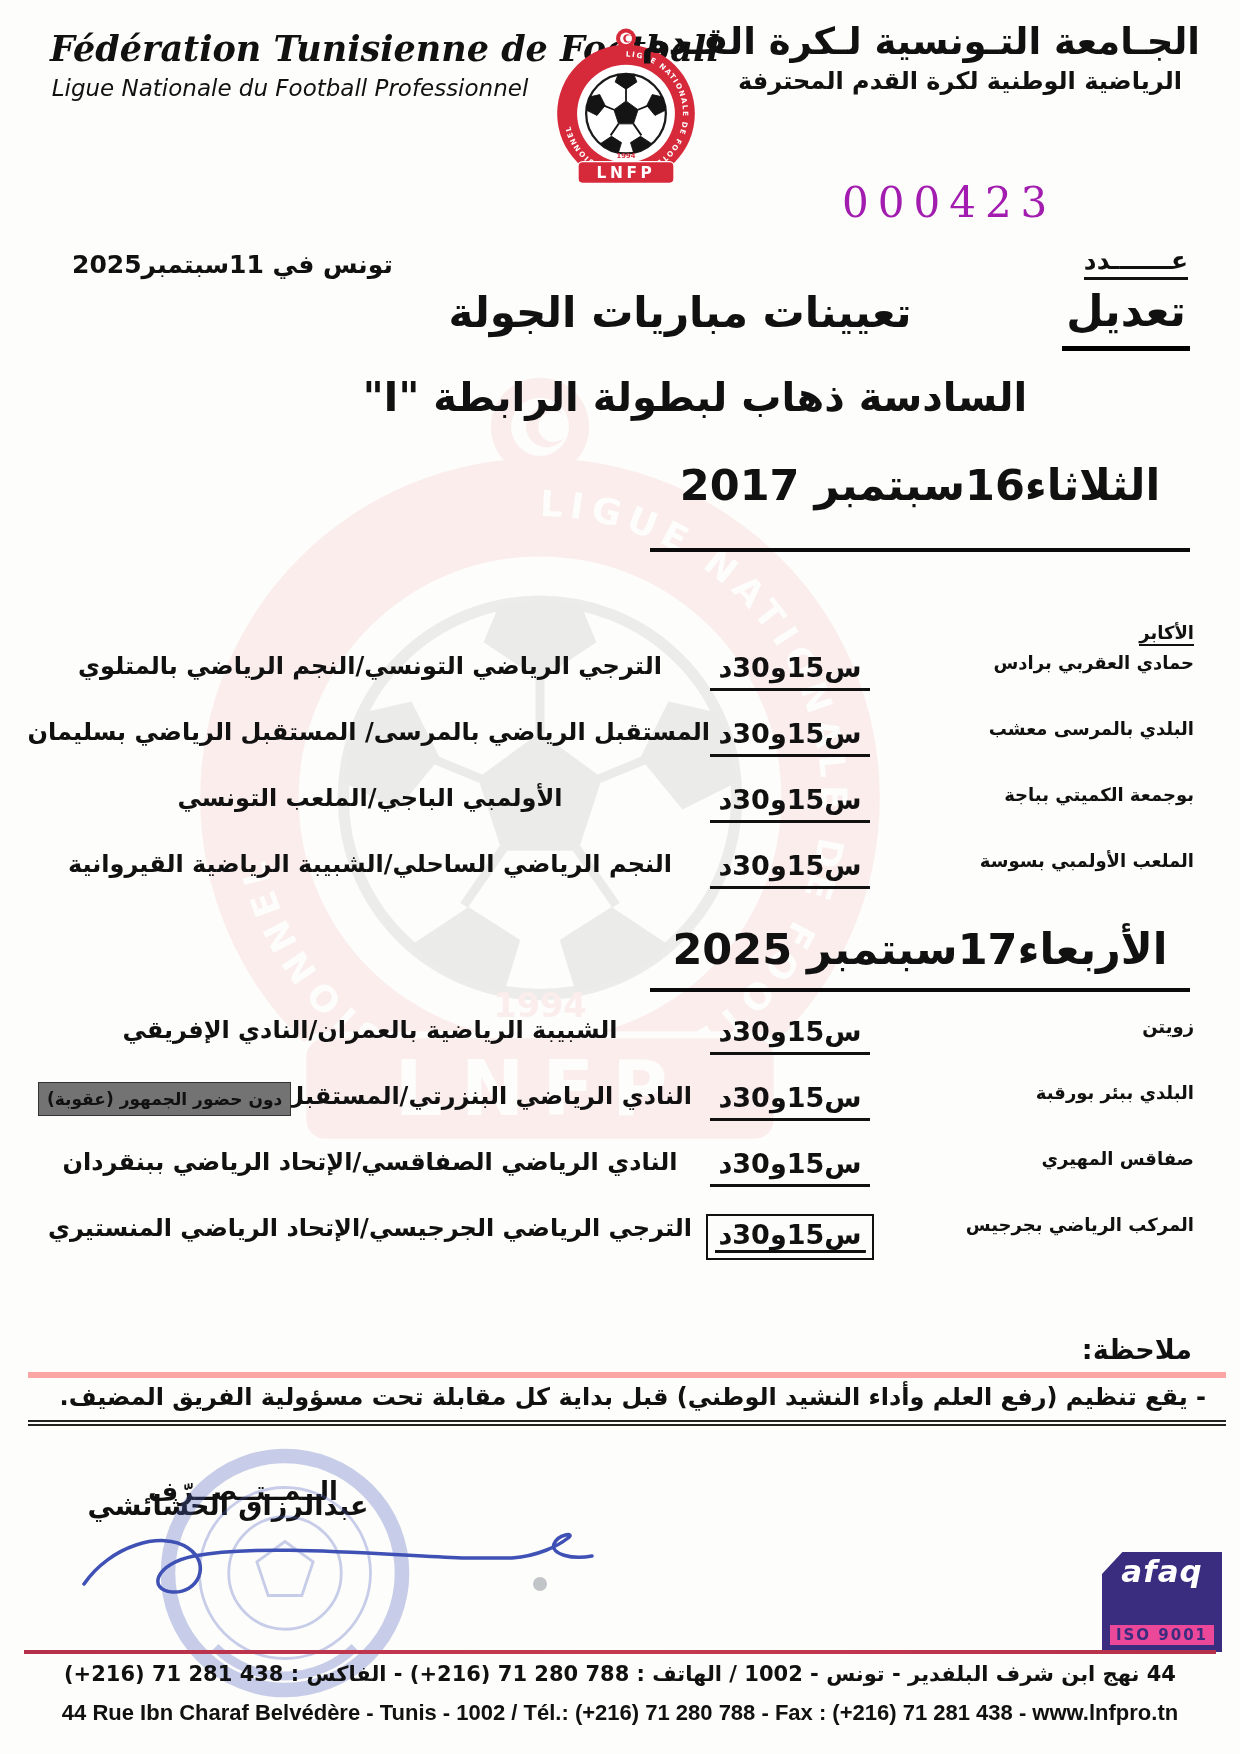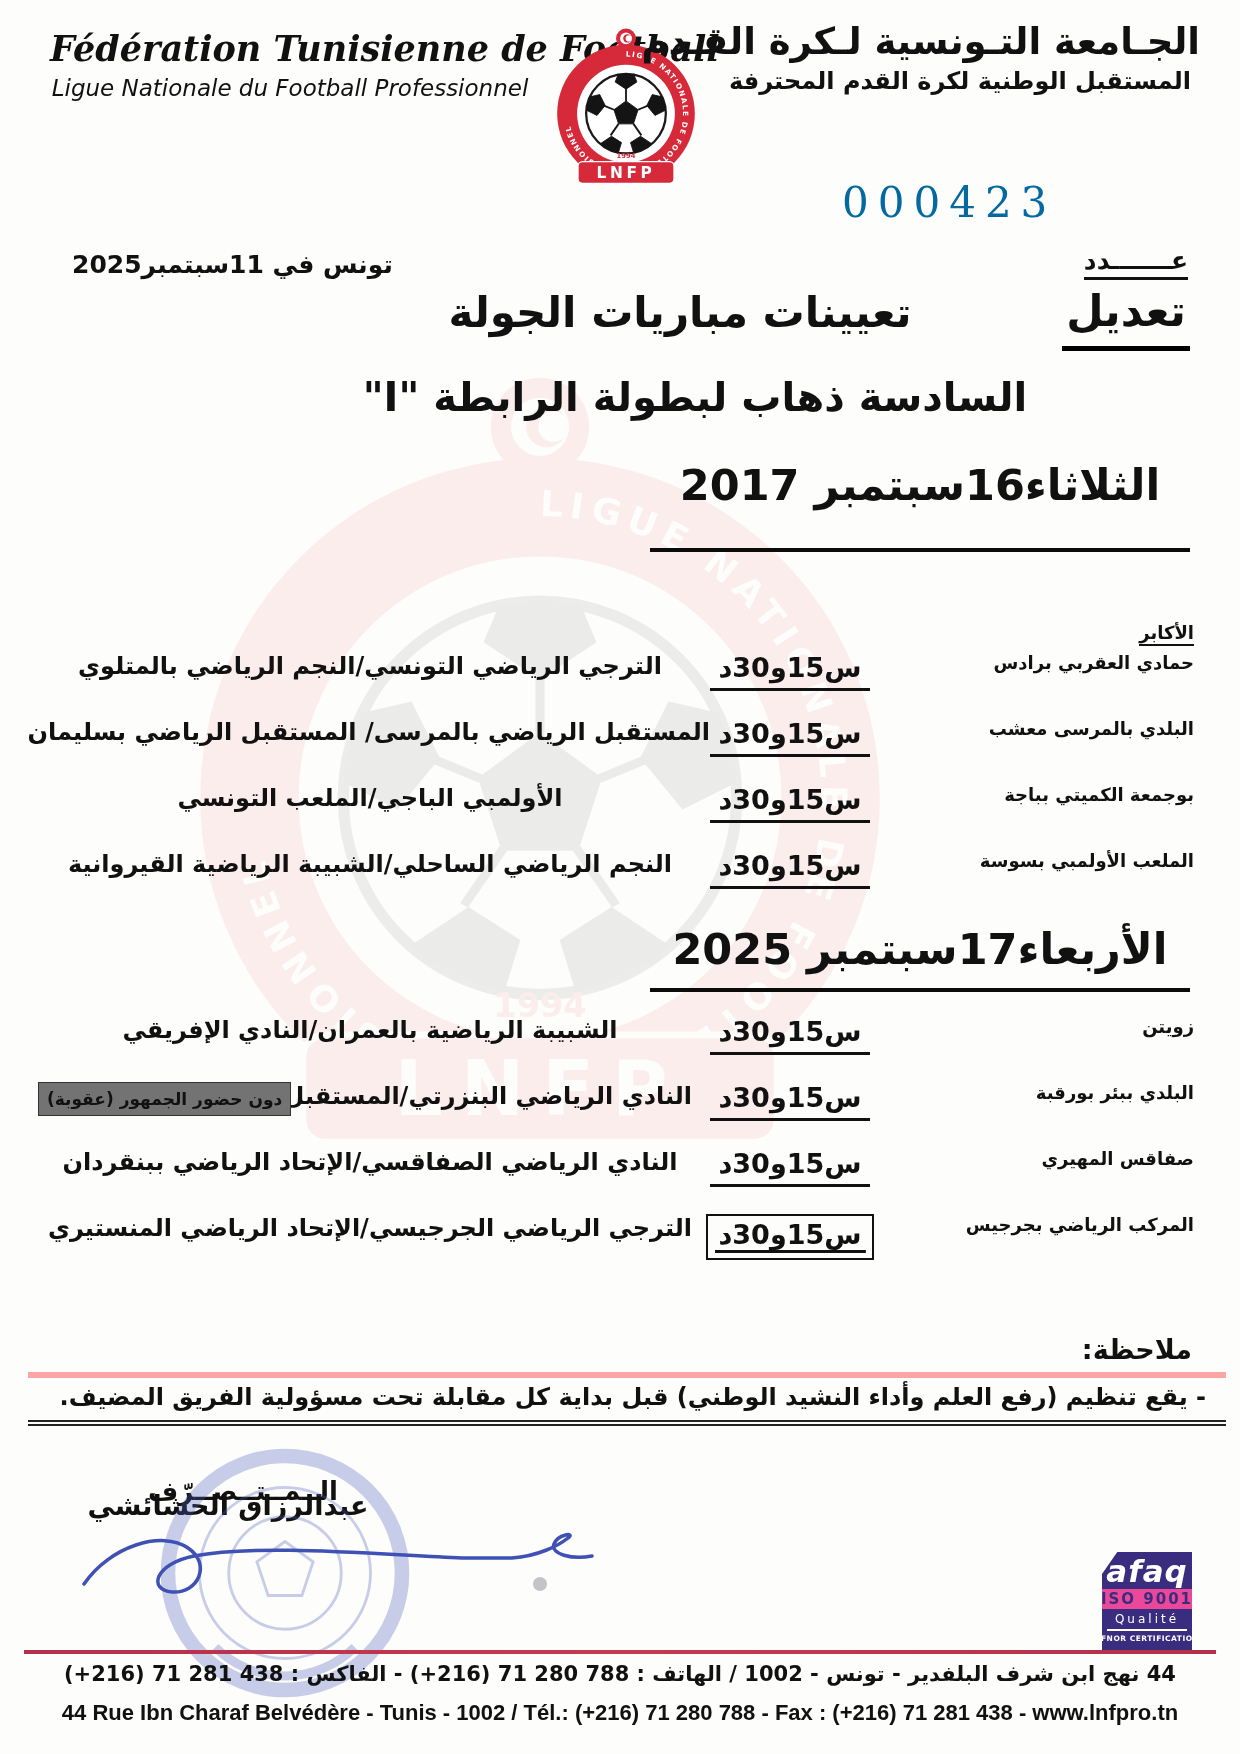--- a/index.html
+++ b/index.html
@@ -13,21 +13,21 @@
   
   .org-fr{position:absolute;left:50px;top:28px;width:480px;text-align:center;}
   .org-fr .l1{font-family:"DejaVu Serif",serif;font-style:italic;font-weight:bold;font-size:35px;white-space:nowrap;}
   .org-fr .l2{font-family:"DejaVu Sans",sans-serif;font-style:italic;font-size:23px;margin-top:6px;white-space:nowrap;}
   .logo-box{position:absolute;left:549px;top:24px;width:154px;height:172px;}
   .org-ar{position:absolute;left:720px;top:20px;width:480px;text-align:center;direction:rtl;}
   .org-ar .l1{font-weight:bold;font-size:37px;white-space:nowrap;}
   .org-ar .l2{font-weight:bold;font-size:24px;margin-top:4px;white-space:nowrap;}
   
   .stamp-number{position:absolute;left:842px;top:178px;font-family:"DejaVu Serif",serif;
-    font-size:42px;letter-spacing:9px;color:#0369a1;}
+    font-size:42px;letter-spacing:9px;color:#a21caf;}
   .num-label{position:absolute;right:52px;top:246px;direction:rtl;font-weight:bold;font-size:25px;
     border-bottom:3px solid #111;padding-bottom:2px;}
   .date-line{position:absolute;left:72px;top:250px;direction:rtl;font-weight:bold;font-size:25px;white-space:nowrap;}
   
   .title-modif{position:absolute;right:50px;top:286px;direction:rtl;font-weight:bold;font-size:43px;
     border-bottom:5px solid #000;padding:0 4px 10px;}
   .title-line1{position:absolute;left:380px;top:288px;width:600px;text-align:center;direction:rtl;
     font-weight:bold;font-size:42px;white-space:nowrap;}
   .title-line2{position:absolute;left:220px;top:374px;width:950px;text-align:center;direction:rtl;
     font-weight:bold;font-size:40px;white-space:nowrap;}
@@ -59,23 +59,23 @@
     border-top:6px solid #fca5a5;border-bottom:6px double #222;
     font-weight:bold;font-size:24px;text-align:right;padding:5px 20px 9px 10px;white-space:nowrap;}
   
   .sig-title{position:absolute;left:108px;top:1476px;width:270px;text-align:center;direction:rtl;
     font-weight:bold;font-size:26px;}
   .sig-name{position:absolute;left:78px;top:1490px;width:300px;text-align:center;direction:rtl;
     font-weight:bold;font-size:27px;}
   .stamp-svg{position:absolute;left:150px;top:1438px;width:270px;height:270px;opacity:.3;}
   .sig-svg{position:absolute;left:70px;top:1512px;width:530px;height:110px;}
   
-  .afaq{position:absolute;left:1102px;top:1552px;width:90px;height:100px;background:#3a2d80;
+  .afaq{position:absolute;left:1102px;top:1552px;width:120px;height:100px;background:#3a2d80;
     clip-path:polygon(0 22%,17% 0,100% 0,100% 100%,0 100%);
-    display:flex;flex-direction:column;align-items:center;color:#fff;}
+    display:flex;flex-direction:column;align-items:center;color:#fff;gap:36px;}
   .afaq .brand{font-style:italic;font-weight:bold;font-size:31px;line-height:34px;margin-top:2px;letter-spacing:1px;}
   .afaq .iso{background:#ec4899;color:#3a2d80;font-weight:bold;font-size:15px;letter-spacing:2px;
     padding:1px 6px;margin-top:1px;white-space:nowrap;}
   .afaq .quality{font-size:12px;letter-spacing:3px;margin-top:3px;}
   .afaq .divider{width:88%;height:1.5px;background:#fff;margin-top:3px;}
   .afaq .certifier{font-weight:bold;font-size:7.5px;letter-spacing:.5px;margin-top:3px;white-space:nowrap;}
   
   .footer-line{position:absolute;left:24px;top:1650px;width:1192px;height:4px;
     background:linear-gradient(90deg,#b5304a,#c63a50 50%,#b5304a);}
   .footer-ar{position:absolute;left:50px;top:1662px;width:1140px;text-align:center;direction:rtl;
@@ -141,21 +141,21 @@
   </div>
 
   <div class="logo-box">
     <svg viewBox="0 0 170 186" width="154" height="172">
       <use href="#lnfp-logo"></use>
     </svg>
   </div>
 
   <div class="org-ar">
     <div class="l1">الجـامعة التـونسية لـكرة القـدم</div>
-    <div class="l2">المستقبل الوطنية لكرة القدم المحترفة</div>
+    <div class="l2">الرياضية الوطنية لكرة القدم المحترفة</div>
   </div>
 
   <div class="stamp-number">000423</div>
   <div class="num-label">عـــــــدد</div>
   <div class="date-line">تونس في 11سبتمبر2025</div>
 
   <div class="title-modif">تعديل</div>
   <div class="title-line1">تعيينات مباريات الجولة</div>
   <div class="title-line2">السادسة ذهاب لبطولة الرابطة "I"</div>
 

